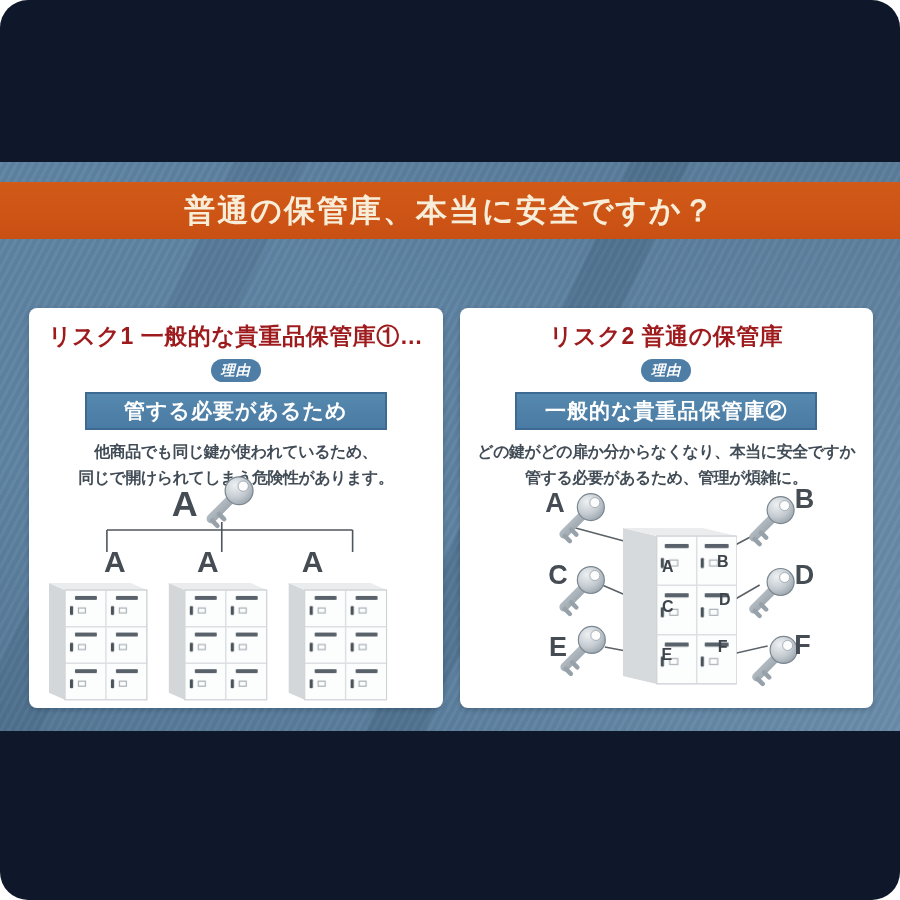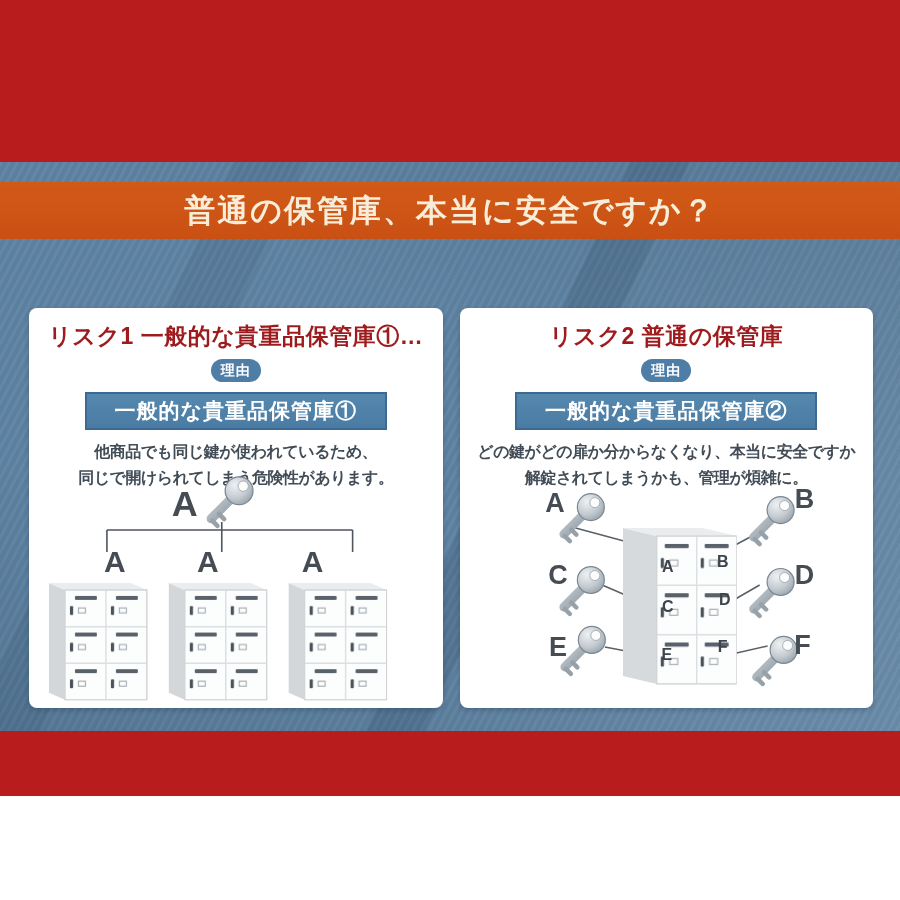--- a/index.html
+++ b/index.html
@@ -1,38 +1,38 @@
 <!DOCTYPE html>
 <html><head>
 <meta charset="utf-8">
 <style>
   html,body{margin:0;padding:0;background:#ffffff;}
-  .canvas{position:relative;width:900px;height:796px;background:#b91c1c;overflow:hidden;
-          font-family:"Liberation Sans",sans-serif;}
+  .canvas{position:relative;width:900px;height:900px;background:#0f172a;overflow:hidden;
+          font-family:"Liberation Sans",sans-serif;border-radius:28px;}
   .blue-band{position:absolute;left:0;top:162px;width:900px;height:569px;background:#5d82a1;}
   .blue-band::before{content:"";position:absolute;inset:0;
      background-image:
        linear-gradient(115deg, transparent 54%, rgba(28,52,76,0.16) 54.3%, rgba(28,52,76,0.16) 59%, transparent 59.4%),
        linear-gradient(115deg, transparent 20%, rgba(28,52,76,0.10) 20.3%, rgba(28,52,76,0.10) 26%, transparent 26.4%),
        linear-gradient(295deg, rgba(255,255,255,0.07), transparent 45%),
        repeating-linear-gradient(118deg, rgba(255,255,255,0.045) 0 3px, rgba(0,0,0,0.02) 3px 7px);}
   .blue-band::after{content:"";position:absolute;inset:0;
      background:linear-gradient(200deg, rgba(20,40,60,0.10), transparent 35%),
                 linear-gradient(20deg, rgba(20,40,60,0.12), transparent 30%);}
   .orange-bar{position:absolute;left:0;top:182px;width:900px;height:57px;
       background:linear-gradient(#d25a18,#c95013);display:flex;align-items:center;justify-content:center;z-index:3;}
   .orange-bar .title{font-family:"DejaVu Serif",serif;font-weight:bold;font-size:31px;
       color:#f7edd8;letter-spacing:2px;}
   .subtitle{position:absolute;left:0;top:249px;width:900px;text-align:center;z-index:3;
       color:#ffffff;font-weight:bold;font-size:22px;letter-spacing:0px;text-shadow:0 1px 2px rgba(30,50,70,0.35);}
   .cards{position:absolute;left:29px;top:308px;width:844px;height:400px;display:flex;gap:17px;z-index:3;}
   .card{position:relative;flex:1;background:#ffffff;border-radius:8px;height:400px;
         box-shadow:0 2px 5px rgba(10,30,50,0.25);overflow:hidden;}
   .card-title{margin-top:13px;text-align:center;font-size:23px;font-weight:bold;color:#9e1b1d;letter-spacing:0.5px;}
-  .reason-row{margin-top:7px;display:flex;align-items:center;justify-content:center;gap:24px;}
+  .reason-row{margin-top:7px;display:flex;align-items:center;justify-content:center;gap:24px;font-style:italic;}
   .reason-badge{background:#4e7da6;color:#ffffff;font-size:14px;font-weight:bold;
         padding:2.5px 10px;border-radius:12px;letter-spacing:1px;}
   .reason-text{font-size:16.5px;color:#3e4953;font-weight:bold;letter-spacing:0.3px;}
   .banner{margin:10px auto 0 auto;width:298px;height:34px;display:flex;align-items:center;justify-content:center;
         background:linear-gradient(#5689ae,#4a7ba4);border:2px solid #3d6a92;
         color:#ffffff;font-size:21px;font-weight:bold;letter-spacing:1px;}
   .desc{margin-top:9px;text-align:center;font-size:16px;line-height:1.62;color:#414c56;
         font-weight:bold;letter-spacing:-0.5px;}
   .diagram{position:absolute;left:0;bottom:3px;width:100%;height:233px;display:block;}
   svg text{fill:#454c53;font-weight:bold;font-family:"Liberation Sans",sans-serif;}
@@ -50,21 +50,21 @@
   </div>
 
 
   <div class="cards">
 
     <div class="card">
       <div class="card-title">リスク1 一般的な貴重品保管庫①…</div>
       <div class="reason-row">
         <span class="reason-badge">理由</span>
       </div>
-      <div class="banner">一般的な貴重品保管庫①</div>
+      <div class="banner">管する必要があるため</div>
       <div class="desc">
         <span>他商品でも同じ鍵が使われているため、</span><br>
         <span>同じで開けられてしまう危険性があります。</span>
       </div>
 
       <svg class="diagram" viewBox="0 0 414 233">
         <defs>
           <radialGradient id="bowG" cx="35%" cy="30%" r="85%">
             <stop offset="0" stop-color="#eef1f3"></stop>
             <stop offset="0.55" stop-color="#c3cad0"></stop>
@@ -124,21 +124,21 @@
     </div>
 
     <div class="card">
       <div class="card-title">リスク2 普通の保管庫</div>
       <div class="reason-row">
         <span class="reason-badge">理由</span>
       </div>
       <div class="banner">一般的な貴重品保管庫②</div>
       <div class="desc">
         <span>どの鍵がどの扉か分からなくなり、本当に安全ですか</span><br>
-        <span>解錠されてしまうかも、管理が煩雑に。</span>
+        <span>管する必要があるため、管理が煩雑に。</span>
       </div>
 
       <svg class="diagram" viewBox="0 0 414 233">
         <path d="M112 55 L205 80 M300 60 L253 85 M140 112 L198 137 M300 113 L255 139 M145 175 L198 185 M308 174 L255 186" stroke="#5a6167" stroke-width="1.6" fill="none"></path>
 
         <use href="#lockerLg" x="163" y="54" width="114" height="160"></use>
 
         <text class="door-label" x="208" y="100" font-size="16" text-anchor="middle">A</text>
         <text class="door-label" x="263" y="95" font-size="16" text-anchor="middle">B</text>
         <text class="door-label" x="208" y="140" font-size="16" text-anchor="middle">C</text>

